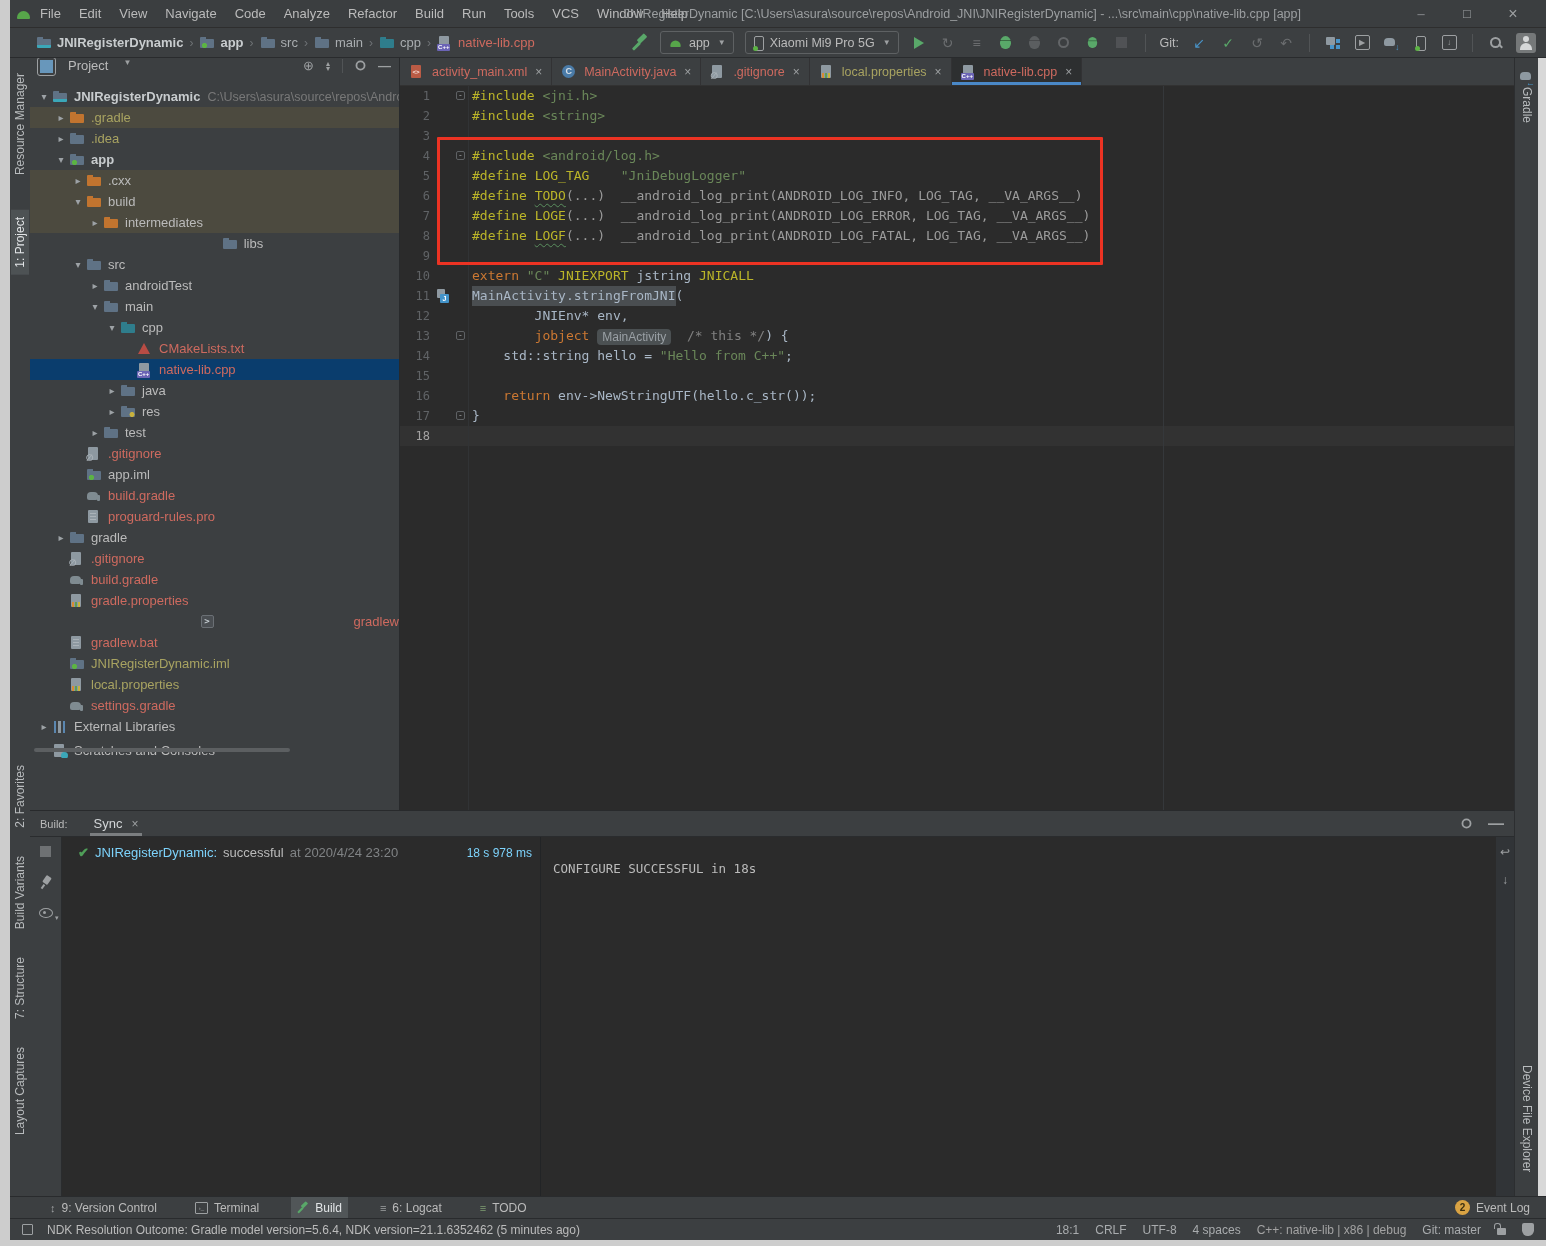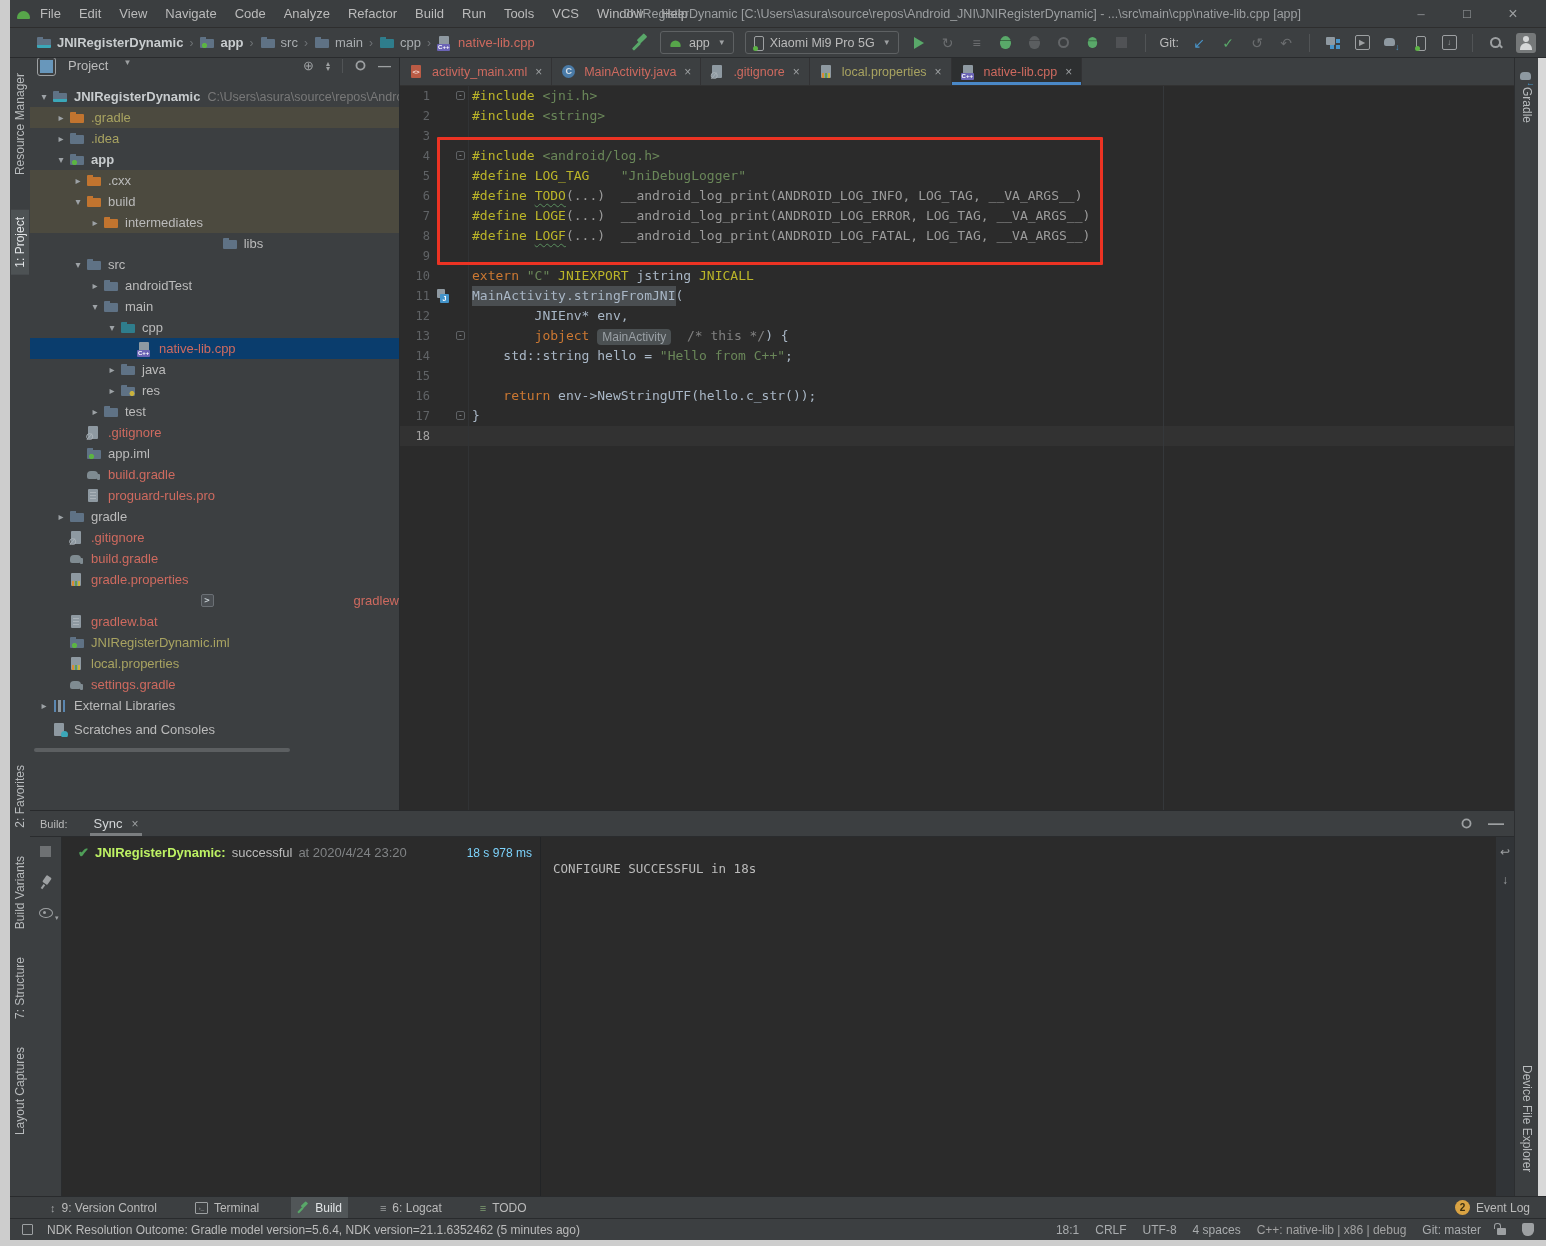--- a/index.html
+++ b/index.html
@@ -152,21 +152,21 @@
   #bstrip{position:absolute;left:0;top:0;width:32px;height:100%;background:#3C3F41;border-right:1px solid #2A2C2E;box-sizing:border-box;display:flex;flex-direction:column;align-items:center;padding-top:9px;gap:19px}
   .pin{width:13px;height:13px;position:relative;display:inline-block}
   .pin::before{content:"";position:absolute;left:5px;top:0;width:6px;height:8px;background:#9DA0A2;border-radius:1px;transform:rotate(35deg)}
   .pin::after{content:"";position:absolute;left:3px;top:8px;width:1.5px;height:5px;background:#9DA0A2;transform:rotate(35deg)}
   .eye{width:14px;height:10px;border:1.5px solid #9DA0A2;border-radius:50%;position:relative;box-sizing:border-box;display:inline-block}
   .eye::before{content:"";position:absolute;left:3.5px;top:2px;width:3px;height:3px;border-radius:50%;background:#9DA0A2}
   .eye::after{content:"▾";position:absolute;right:-7px;bottom:-5px;font-size:7px;color:#9DA0A2}
   #bmsg{position:absolute;left:32px;top:0;width:478px;height:100%}
   .brow{display:flex;align-items:center;gap:6px;padding:8px 8px 0 16px;font-size:13px}
   .check{color:#4F9E58;font-weight:bold;font-size:13px}
-  .bmod{color:#bef264;font-weight:bold}
+  .bmod{color:#7dd3fc;font-weight:normal}
   .bsucc{color:#BBBBBB}
   .btime{color:#808385}
   .bdur{margin-left:auto;color:#7dd3fc;font-size:12px}
   #bdivider{position:absolute;left:510px;top:0;width:1px;height:100%;background:#222426}
   #bconsole{position:absolute;left:511px;top:0;right:0;height:100%;background:#2B2B2B}
   .consoletext{position:absolute;left:12px;top:24px;font-family:"DejaVu Sans Mono",monospace;font-size:12.5px;color:#BBBBBB}
   #cscroll{position:absolute;right:0;top:0;width:18px;height:100%;background:#313437;display:flex;flex-direction:column;align-items:center;padding-top:8px;gap:14px;box-sizing:border-box;color:#9DA0A2;font-size:12px}
 
   
   #bottombar{position:absolute;left:0;top:1196px;width:1536px;height:22px;background:#3C3F41;border-top:1px solid #292B2D;display:flex;align-items:center;padding-left:34px;box-sizing:border-box;gap:26px}
@@ -393,20 +393,25 @@
         </div>
         <div class="trow" style="padding-left: 57px;">
           <span class="arrow">▾</span>
           <span class="icn folder-blue"></span>
           <span class="tnl">main</span>
         </div>
         <div class="trow" style="padding-left: 74px;">
           <span class="arrow">▾</span>
           <span class="icn folder-teal"></span>
           <span class="tnl">cpp</span>
+        </div>
+        <div class="trow" style="padding-left: 91px;">
+          <span class="arrow"></span>
+          <span class="icn cmake-file"></span>
+          <span class="tnl red">CMakeLists.txt</span>
         </div>
         <div class="trow sel" style="padding-left: 91px;">
           <span class="arrow"></span>
           <span class="icn cpp-file"></span>
           <span class="tnl red">native-lib.cpp</span>
         </div>
         <div class="trow" style="padding-left: 74px;">
           <span class="arrow">▸</span>
           <span class="icn folder-blue"></span>
           <span class="tnl">java</span>

